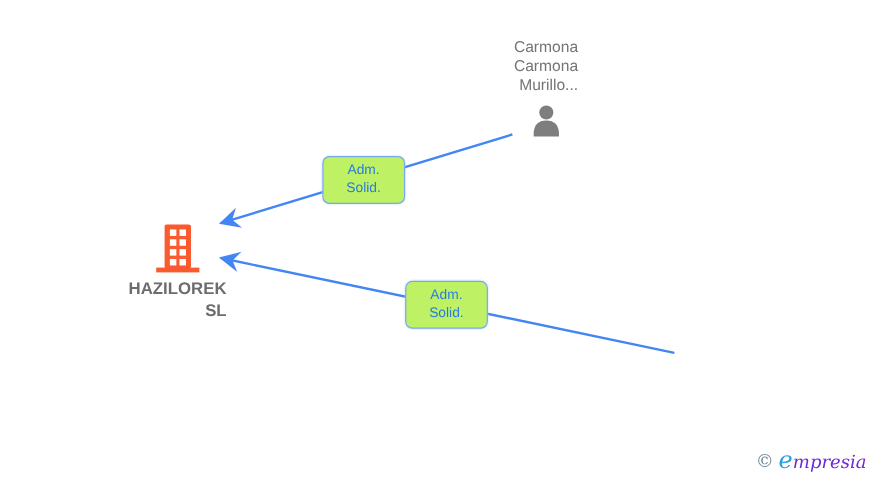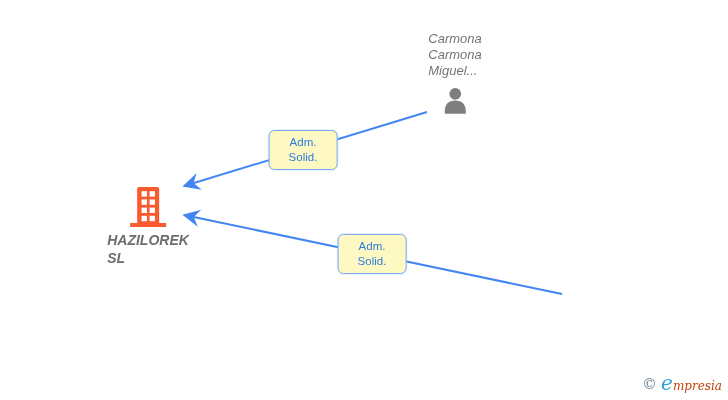--- a/index.html
+++ b/index.html
@@ -22,25 +22,24 @@
   .node {
     position: absolute;
     display: flex;
     flex-direction: column;
     align-items: center;
     transform: translateX(-50%);
     cursor: pointer;
   }
 
   .node-label {
-    text-align: left;
+    text-align: right;
     font-size: 13px;
     line-height: 16px;
     color: #757575;
-    font-style: italic;
   }
   .node-label span { display: block; }
 
   .company-label {
     font-size: 14px;
     line-height: 18px;
     font-weight: bold;
     color: #6d6d6d;
     margin-top: 3px;
   }
@@ -49,21 +48,21 @@
   .person-node-top .node-label { margin-bottom: 7px; }
   .company-node     { left: 148px; top: 186px; }
   .person-node-bottom { left: 588px; top: 284px; }
   .person-node-bottom .node-label { margin-top: 5px; }
 
   .icon-wrap { display: block; line-height: 0; }
 
   .edge-label {
     position: absolute;
     transform: translate(-50%, -50%);
-    background: #fef9c3;
+    background: #bef264;
     border: 1.5px solid #79a8f3;
     border-radius: 6px;
     padding: 4px 19px;
     text-align: center;
     font-size: 11.5px;
     line-height: 15px;
     color: #2d7bdf;
     cursor: pointer;
     box-shadow: 0 0 0 1px rgba(170, 205, 250, 0.25);
   }
@@ -84,22 +83,22 @@
     color: #6b8493;
     font-size: 15px;
     margin-right: 4px;
     vertical-align: 1px;
   }
   .wm-initial {
     color: #2fa0da;
     font-size: 20px;
   }
   .wm-rest {
-    color: #c2410c;
-    font-size: 12px;
+    color: #6d28d9;
+    font-size: 15px;
   }
 </style>
 </head>
 <body>
 
 <div class="canvas">
 
   <svg class="edges-svg" viewBox="0 0 728 400" xmlns="http://www.w3.org/2000/svg">
     <defs>
       <marker id="arrowhead" viewBox="0 0 12 12" refX="10.5" refY="6" markerWidth="9.5" markerHeight="9.5" orient="auto">
@@ -107,21 +106,21 @@
       </marker>
     </defs>
     <line x1="427" y1="112" x2="184" y2="186" stroke="#4285F4" stroke-width="2" marker-end="url(#arrowhead)"></line>
     <line x1="562" y1="294" x2="184" y2="215" stroke="#4285F4" stroke-width="2" marker-end="url(#arrowhead)"></line>
   </svg>
 
   <div class="node person-node-top">
     <div class="node-label">
       <span>Carmona</span>
       <span>Carmona</span>
-      <span>Miguel...</span>
+      <span>Murillo...</span>
     </div>
     <span class="icon-wrap">
       <svg width="32" height="30" viewBox="0 0 24 22" xmlns="http://www.w3.org/2000/svg">
         <circle cx="12" cy="5.6" r="4.4" fill="#7E7E7E"></circle>
         <path d="M12 10.6 C 6.9 10.6 4.3 13.6 4.1 18.3 L 4.1 20.6 L 19.9 20.6 L 19.9 18.3 C 19.7 13.6 17.1 10.6 12 10.6 Z" fill="#7E7E7E"></path>
       </svg>
     </span>
   </div>
 
   <div class="node company-node">

